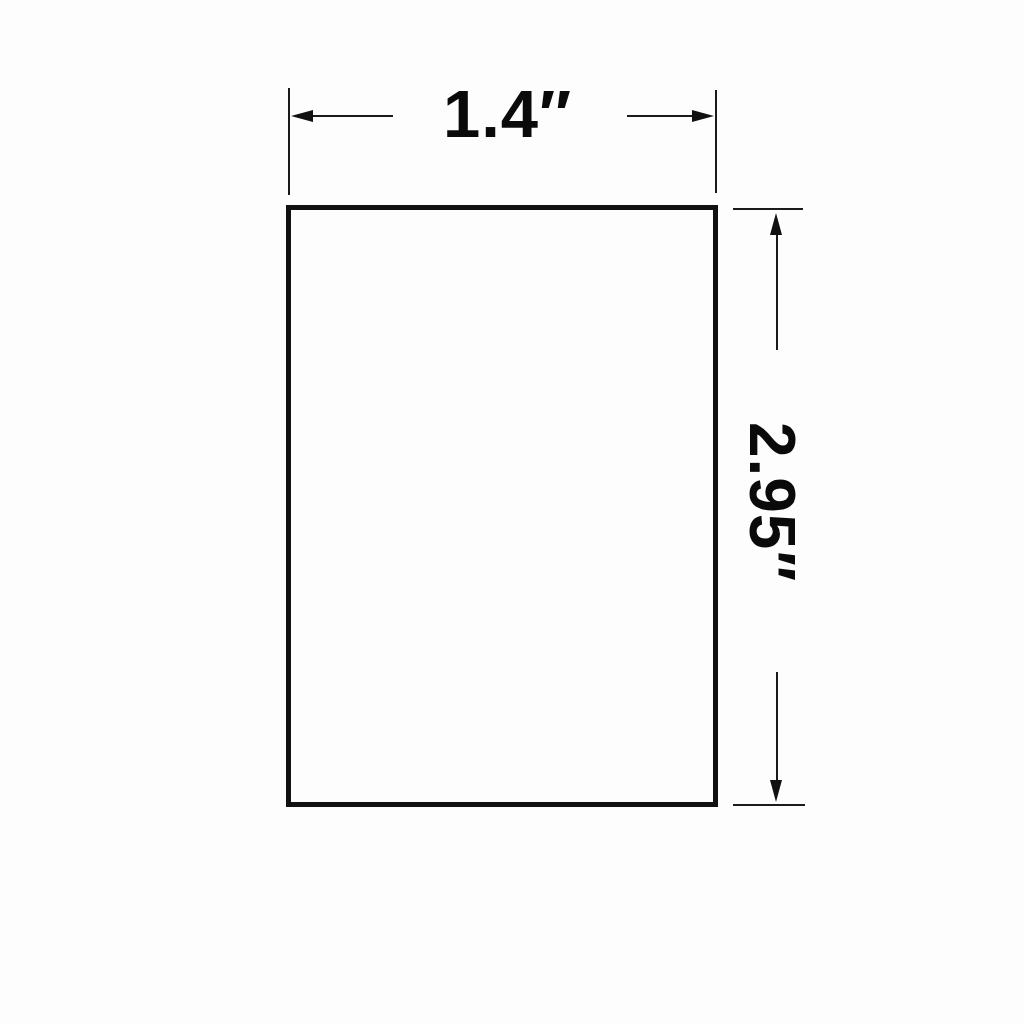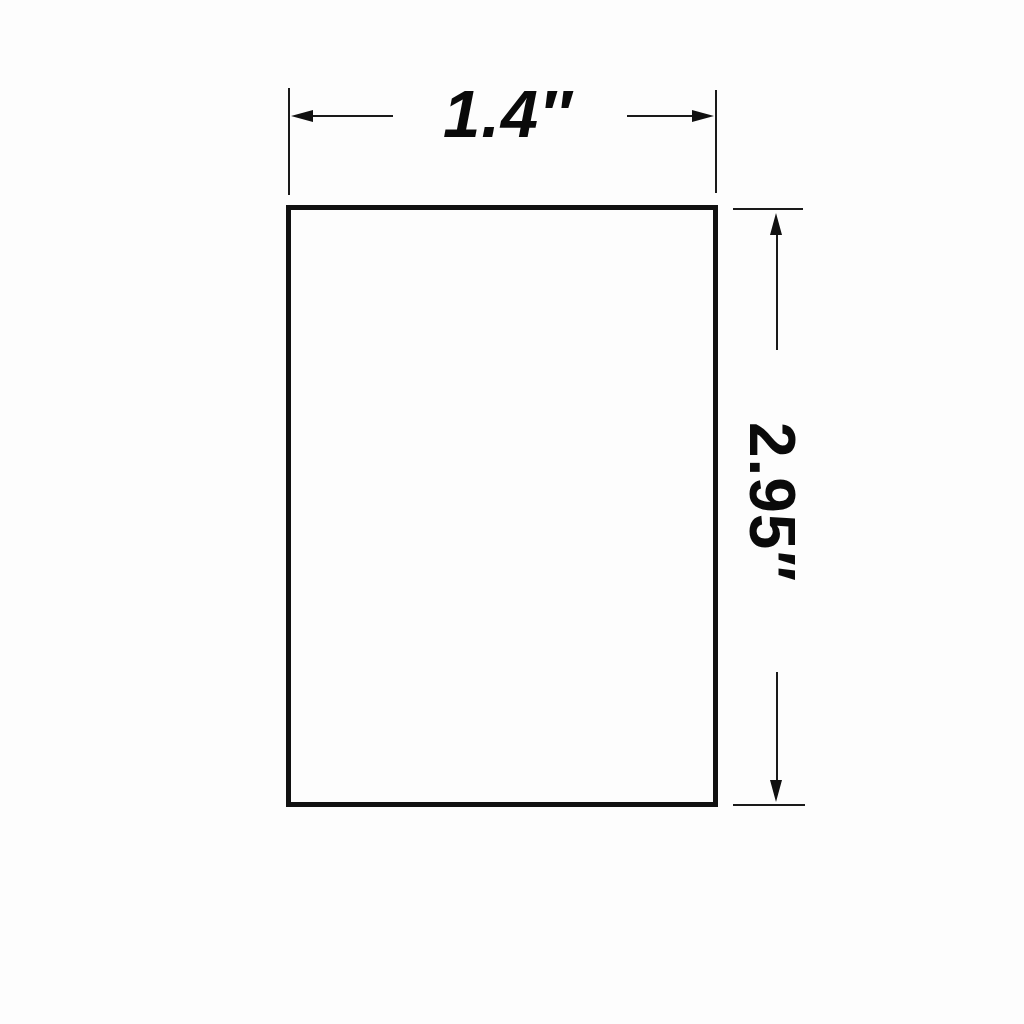--- a/index.html
+++ b/index.html
@@ -79,21 +79,20 @@
     user-select: none;
   }
   .width-label {
     left: 415px;
     top: 80px;
     width: 185px;
     text-align: center;
     font-size: 67px;
     line-height: 1;
     letter-spacing: 1px;
-    font-style: italic;
   }
   .height-label {
     left: 652px;
     top: 462px;
     width: 240px;
     height: 80px;
     display: flex;
     align-items: center;
     justify-content: center;
     font-size: 64px;

